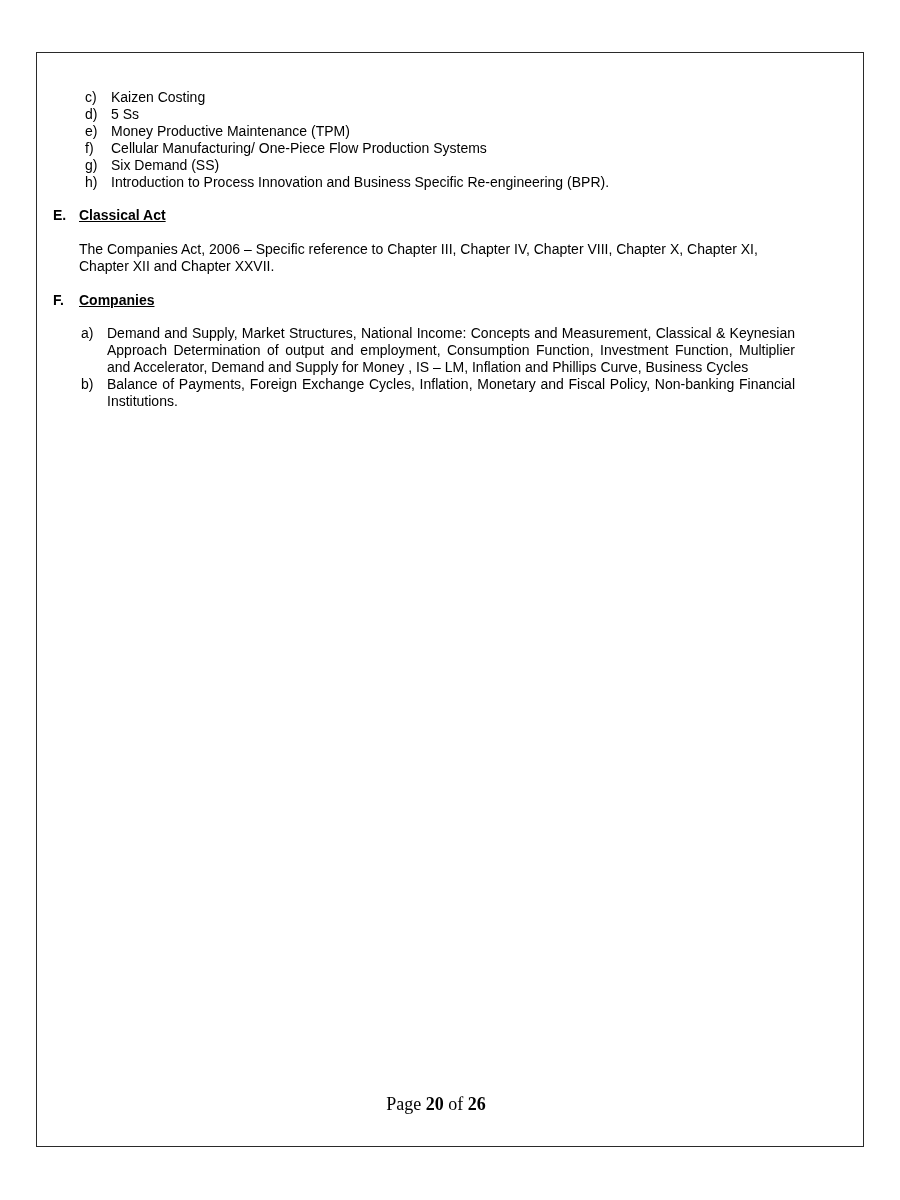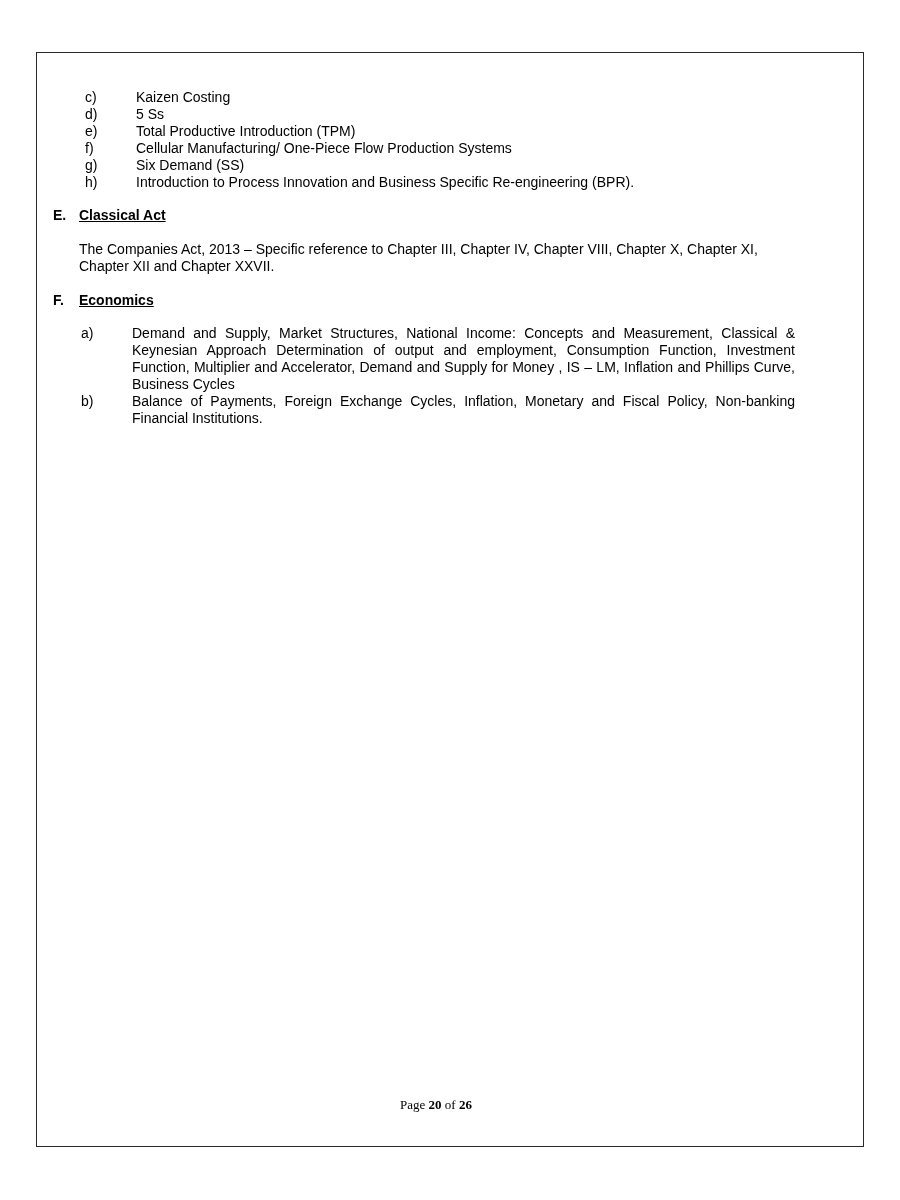--- a/index.html
+++ b/index.html
@@ -42,21 +42,20 @@
   .econ-list  { margin-left: 28px; }
   .list-row {
     display: flex;
     align-items: flex-start;
   }
   .list-row .marker {
     flex: 0 0 26px;
   }
   .list-row .item-text {
     flex: 1 1 auto;
-    margin-left: 25px;
   }
   .econ-list .item-text {
     text-align: justify;
   }
   .section-heading {
     display: flex;
     font-weight: bold;
     margin-top: 16px;
   }
   .section-heading .marker {
@@ -73,21 +72,21 @@
     margin-top: 16px;
   }
   .heading-f { margin-top: 17px; }
   .footer {
     position: absolute;
     left: 16px;
     right: 44px;
     bottom: 33px;
     text-align: center;
     font-family: "Liberation Serif", serif;
-    font-size: 13px;
+    font-size: 18px;
     line-height: 17px;
     color: #000000;
   }
   .footer .num { font-weight: bold; }
 </style>
 </head>
 <body>
 
 <div class="canvas">
   <div class="page">
@@ -97,46 +96,46 @@
         <li class="list-row">
           <span class="marker">c)</span>
           <span class="item-text">Kaizen Costing</span>
         </li>
         <li class="list-row">
           <span class="marker">d)</span>
           <span class="item-text">5 Ss</span>
         </li>
         <li class="list-row">
           <span class="marker">e)</span>
-          <span class="item-text">Total Productive Introduction (TPM)</span>
+          <span class="item-text">Money Productive Maintenance (TPM)</span>
         </li>
         <li class="list-row">
           <span class="marker">f)</span>
           <span class="item-text">Cellular Manufacturing/ One-Piece Flow Production Systems</span>
         </li>
         <li class="list-row">
           <span class="marker">g)</span>
           <span class="item-text">Six Demand (SS)</span>
         </li>
         <li class="list-row">
           <span class="marker">h)</span>
           <span class="item-text">Introduction to Process Innovation and Business Specific Re-engineering (BPR).</span>
         </li>
       </ul>
 
       <div class="section-heading">
         <span class="marker">E.</span>
         <span class="title">Classical Act</span>
       </div>
 
-      <p class="paragraph">The Companies Act, 2013 – Specific reference to Chapter III, Chapter IV, Chapter VIII, Chapter X, Chapter XI, Chapter XII and Chapter XXVII.</p>
+      <p class="paragraph">The Companies Act, 2006 – Specific reference to Chapter III, Chapter IV, Chapter VIII, Chapter X, Chapter XI, Chapter XII and Chapter XXVII.</p>
 
       <div class="section-heading heading-f">
         <span class="marker">F.</span>
-        <span class="title">Economics</span>
+        <span class="title">Companies</span>
       </div>
 
       <ul class="list econ-list">
         <li class="list-row">
           <span class="marker">a)</span>
           <span class="item-text">Demand and Supply, Market Structures, National Income: Concepts and Measurement, Classical &amp; Keynesian Approach Determination of output and employment, Consumption Function, Investment Function, Multiplier and Accelerator, Demand and Supply for Money , IS – LM, Inflation and Phillips Curve, Business Cycles</span>
         </li>
         <li class="list-row">
           <span class="marker">b)</span>
           <span class="item-text">Balance of Payments, Foreign Exchange Cycles, Inflation, Monetary and Fiscal Policy, Non-banking Financial Institutions.</span>

